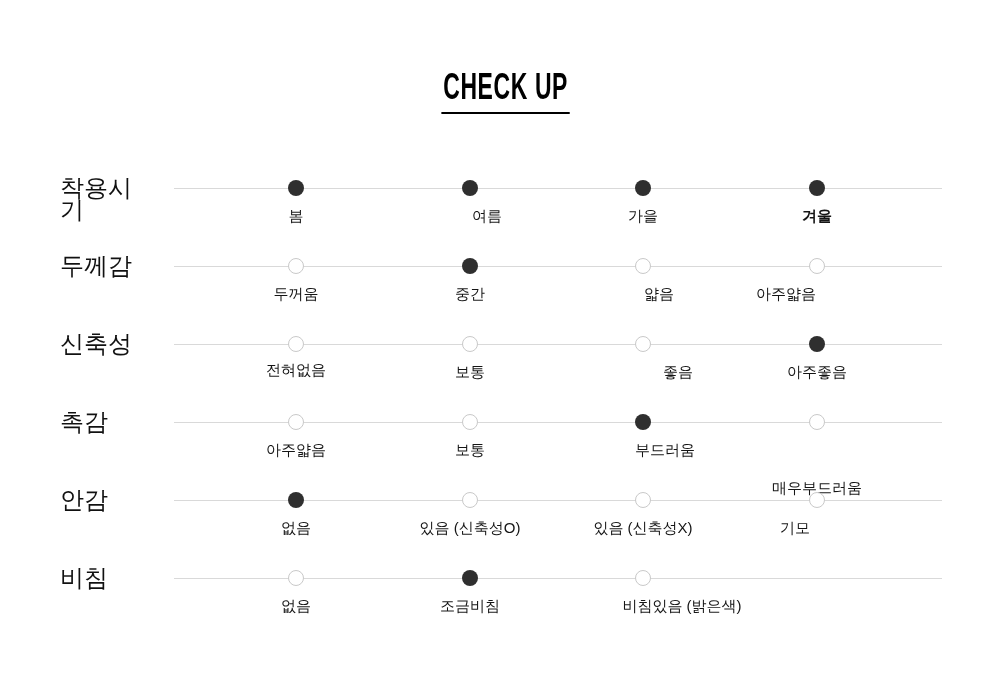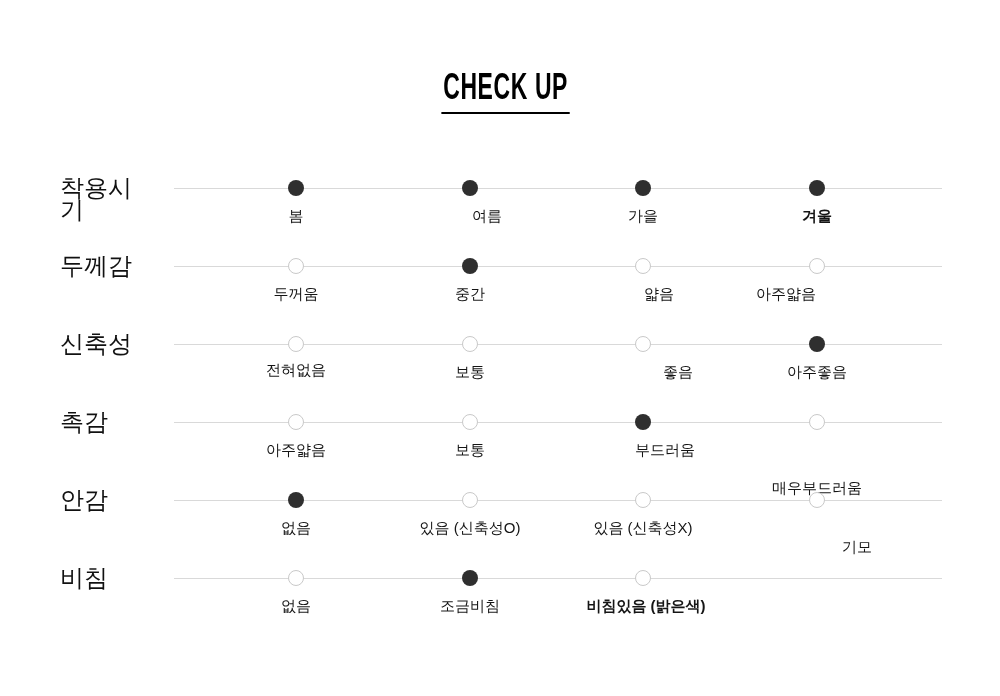--- a/index.html
+++ b/index.html
@@ -90,26 +90,26 @@
       <div class="row">
     <div class="row-label">안감</div>
     <div class="track"></div>
   <div class="dot filled" style="left: 288px;"></div>
         <div class="opt-label" style="left: 296px;">없음</div>
         <div class="dot empty" style="left: 462px;"></div>
         <div class="opt-label" style="left: 470px;">있음 (신축성O)</div>
         <div class="dot empty" style="left: 635px;"></div>
         <div class="opt-label" style="left: 643px;">있음 (신축성X)</div>
         <div class="dot empty" style="left: 809px;"></div>
-        <div class="opt-label" style="left: 857px; margin-top: 19px;">기모</div>
+        <div class="opt-label" style="left: 795px;">기모</div>
       </div>
       <div class="row">
     <div class="row-label">비침</div>
     <div class="track"></div>
   <div class="dot empty" style="left: 288px;"></div>
         <div class="opt-label" style="left: 296px;">없음</div>
         <div class="dot filled" style="left: 462px;"></div>
         <div class="opt-label" style="left: 470px;">조금비침</div>
         <div class="dot empty" style="left: 635px;"></div>
-        <div class="opt-label" style="left: 646px; font-weight: bold;">비침있음 (밝은색)</div>
+        <div class="opt-label" style="left: 682px;">비침있음 (밝은색)</div>
       </div>
     </div>
 </div>
 
 </body></html>

